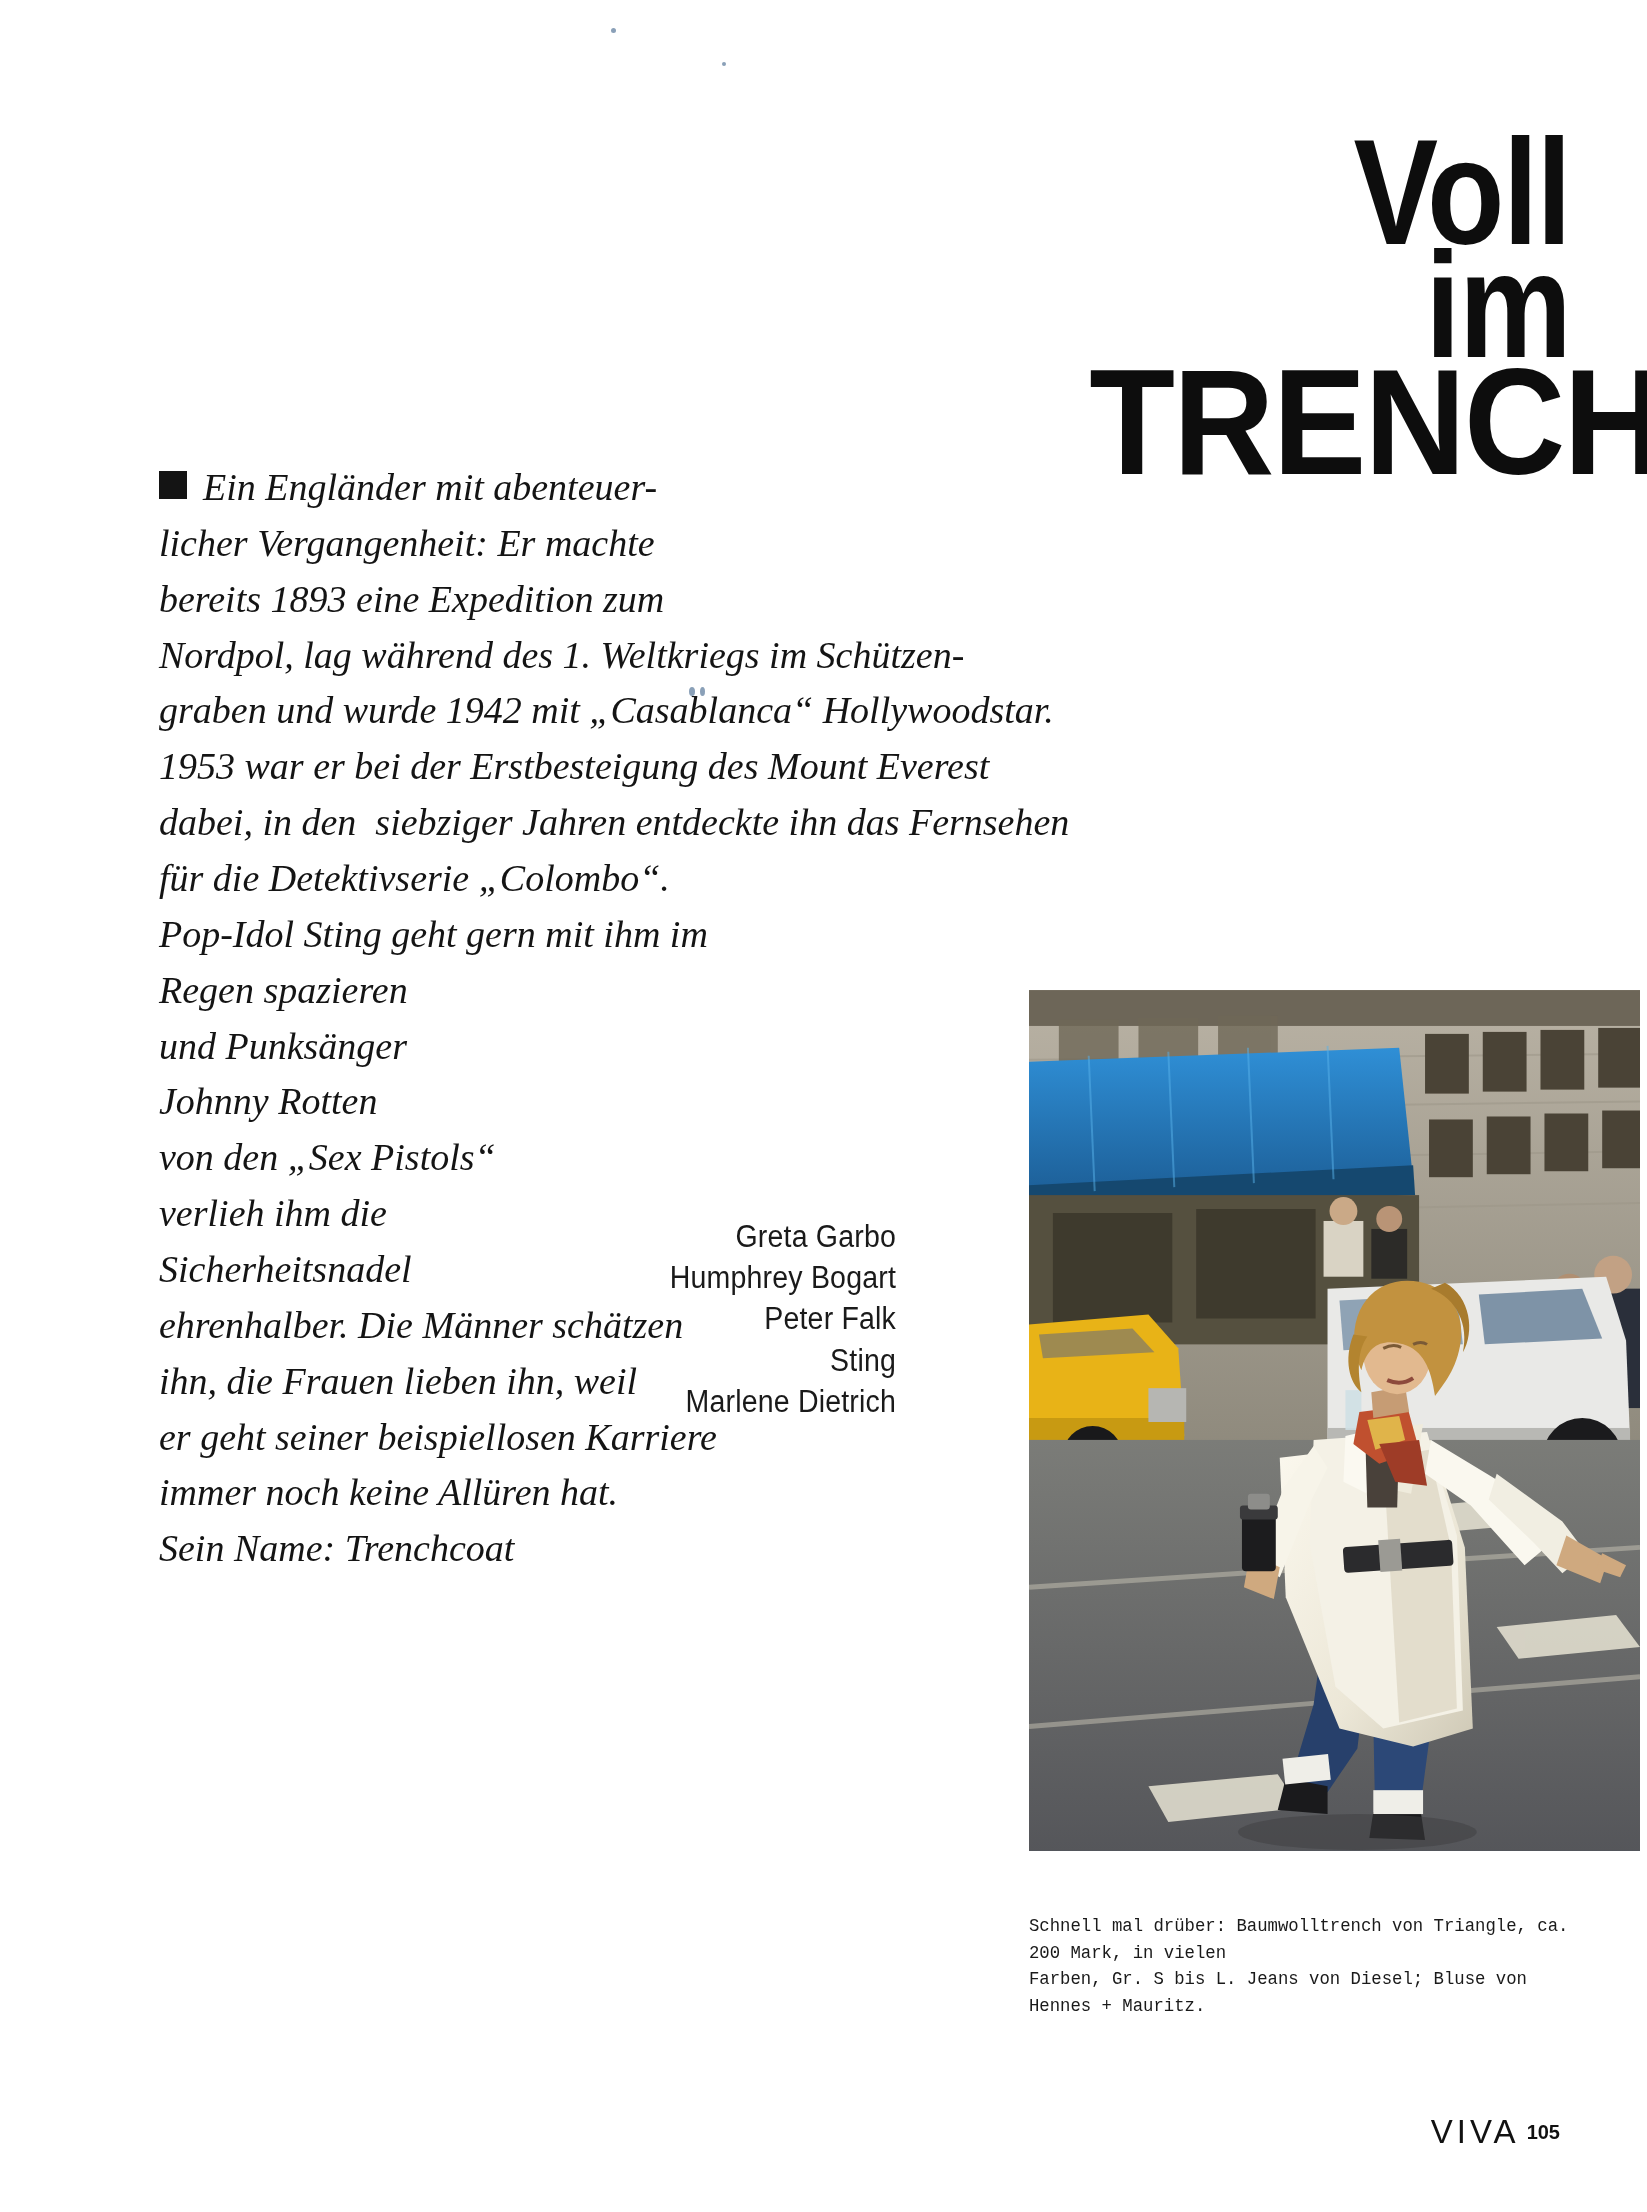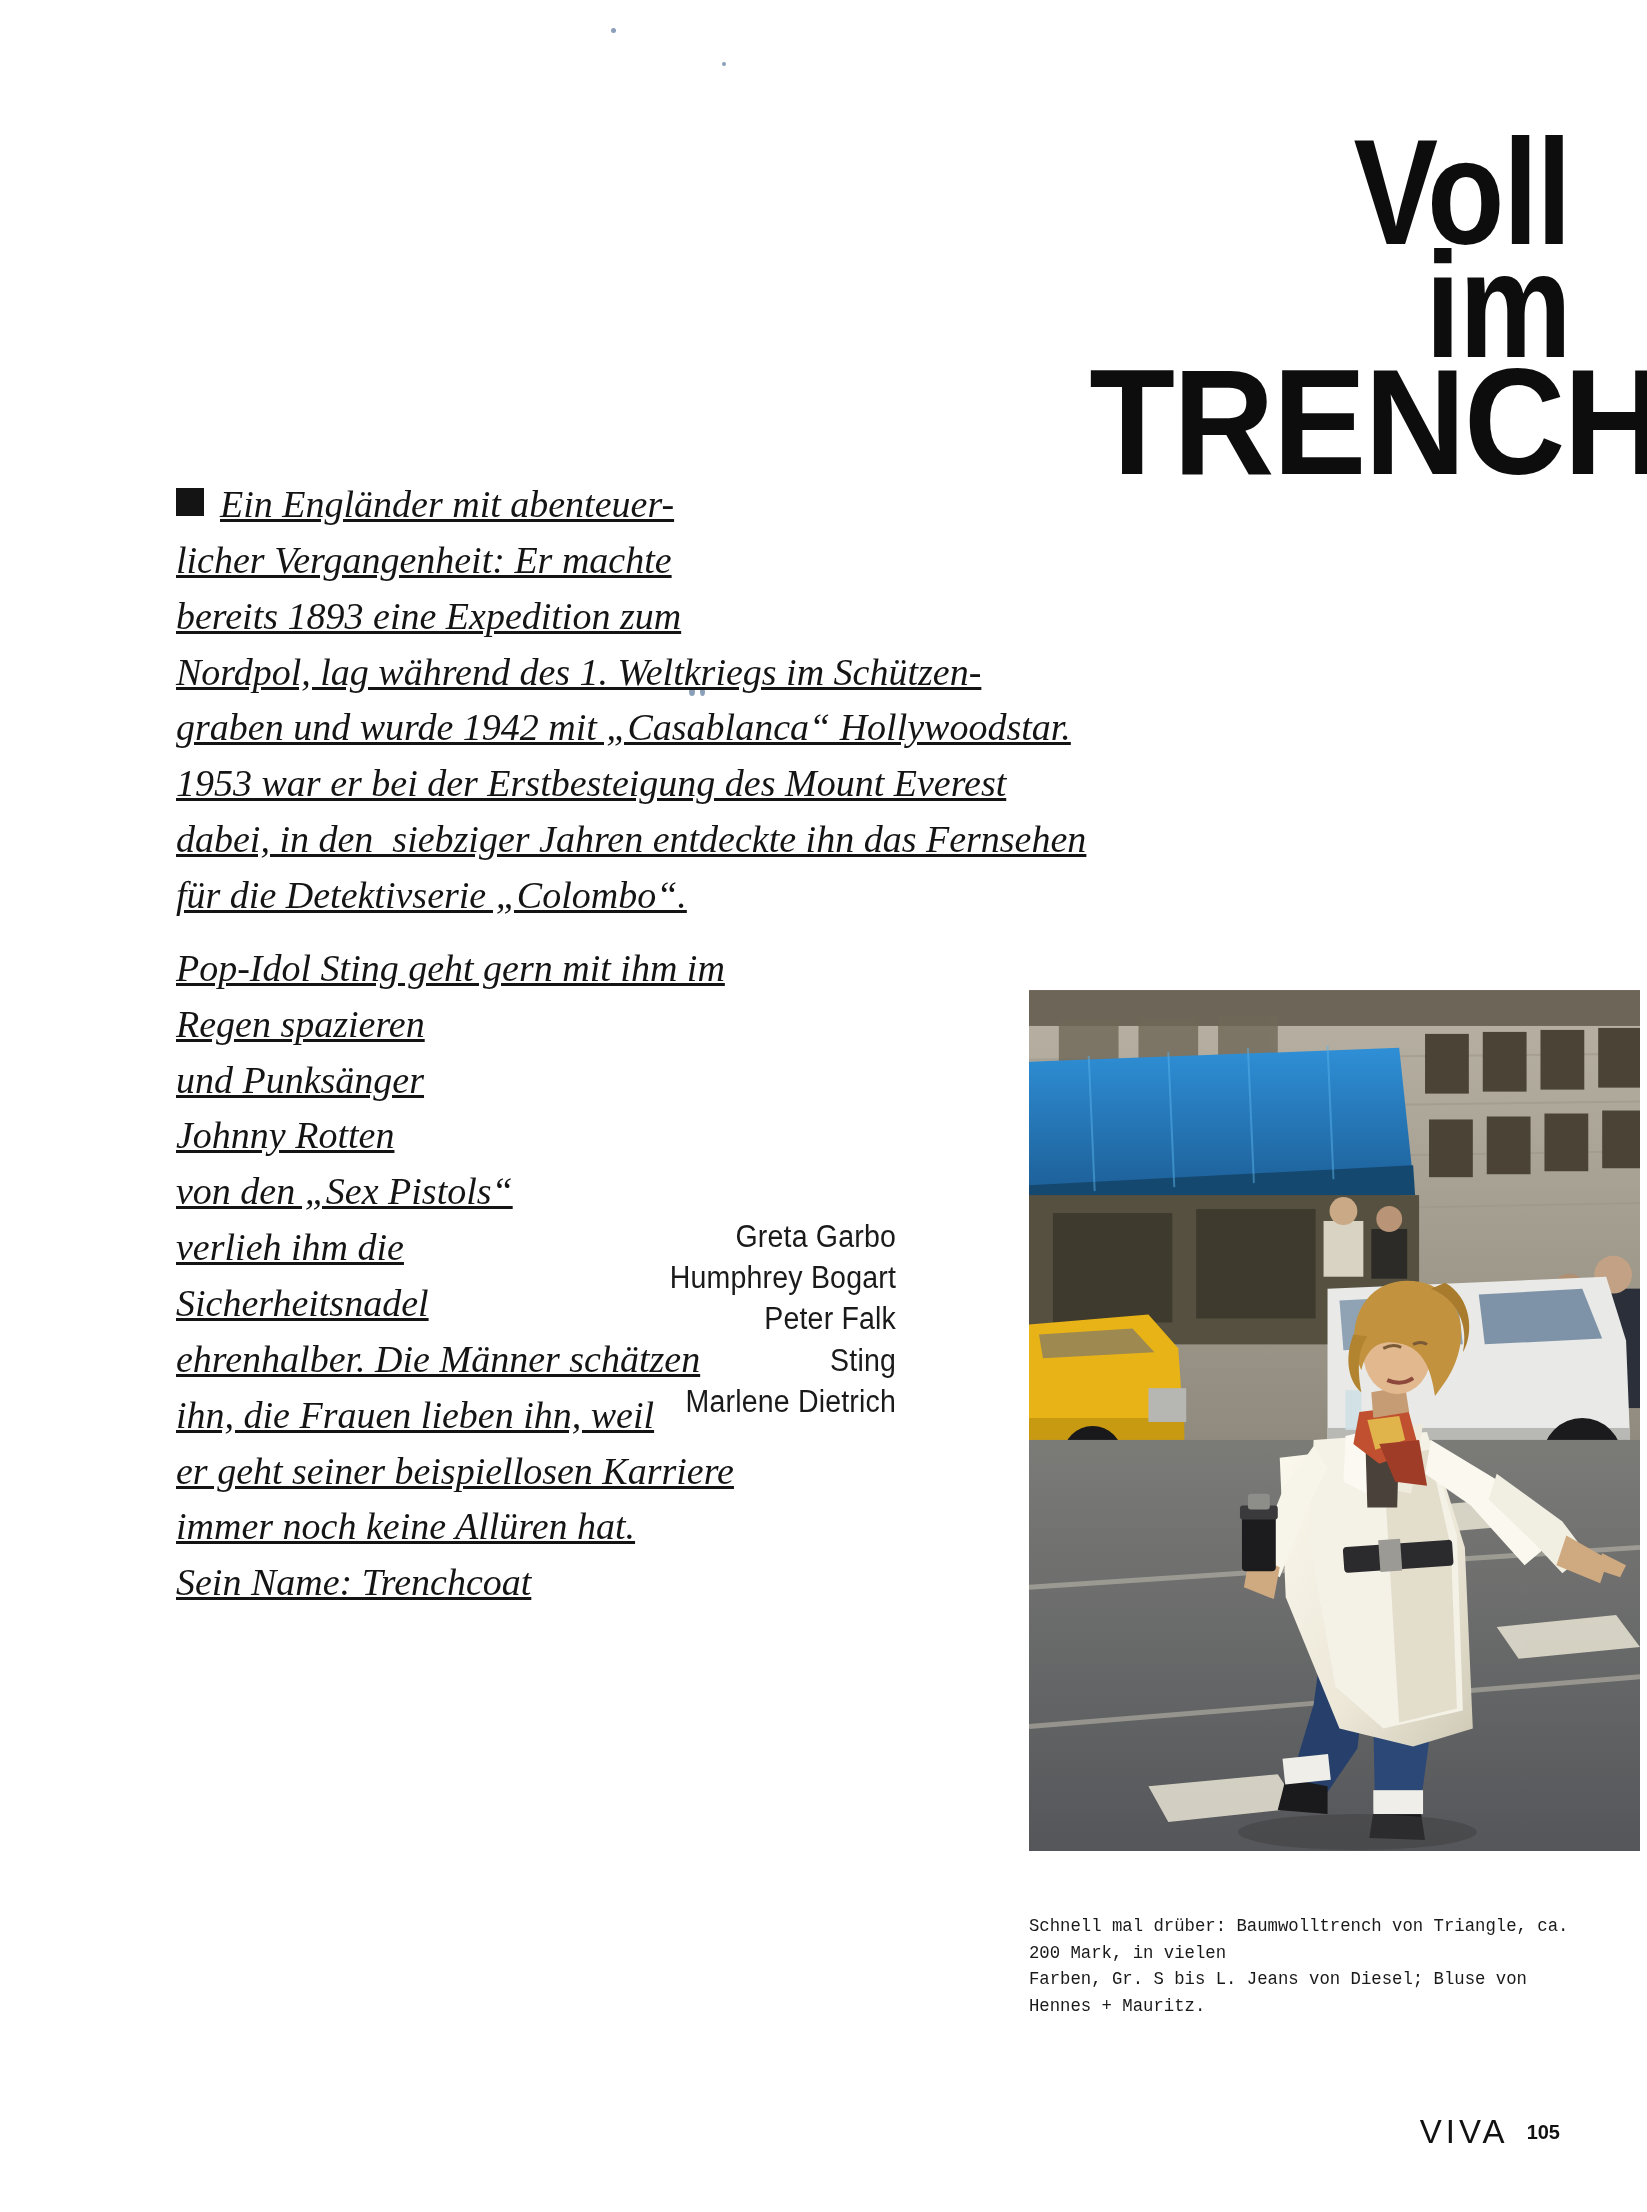--- a/index.html
+++ b/index.html
@@ -56,23 +56,22 @@
     left: 159px;
     top: 460px;
     width: 1194px;
     font-family: "Liberation Serif", serif;
     font-style: italic;
     font-size: 38px;
     line-height: 1.47;
     color: #141414;
   }
   .bodytext p {
-    margin: 17px;
+    margin: 0;
     white-space: pre-wrap;
-    text-decoration: underline;
   }
   .square-bullet {
     display: inline-block;
     width: 28px;
     height: 28px;
     background: #141414;
     margin-right: 16px;
     vertical-align: 1px;
   }
   .para-wide {
@@ -125,21 +124,21 @@
 
   
   .footer {
     position: absolute;
     right: 88px;
     bottom: 62px;
     font-family: "Liberation Sans", sans-serif;
     color: #111;
     display: flex;
     align-items: flex-end;
-    gap: 18px;
+    gap: 7px;
   }
   .footer .brand {
     font-size: 33px;
     letter-spacing: 4px;
     font-weight: normal;
   }
   .footer .pageno {
     font-size: 20px;
     font-weight: bold;
     margin-bottom: 7px;

